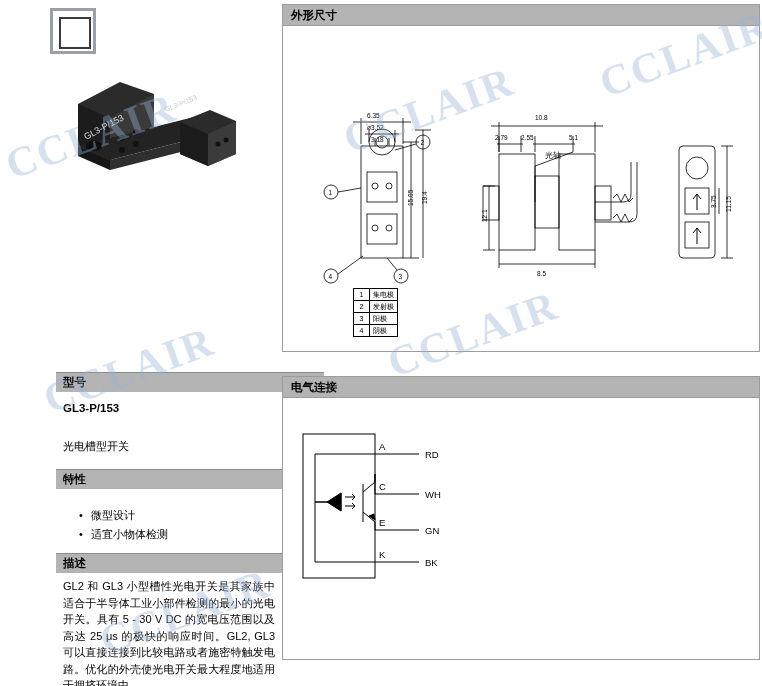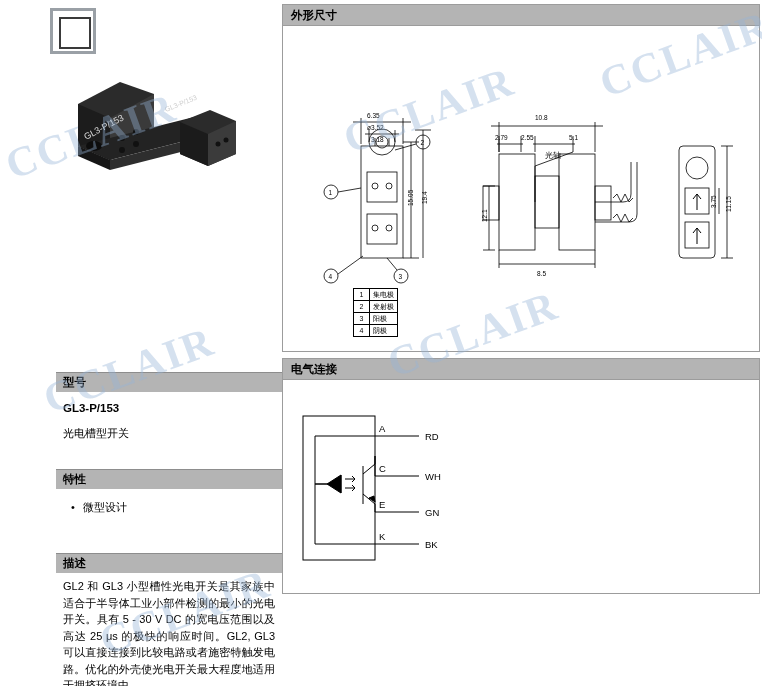--- a/index.html
+++ b/index.html
@@ -83,21 +83,21 @@
     font-size: 11px;
     line-height: 17px;
   }
   .model-code {
     font-weight: bold;
     font-size: 11.5px;
   }
   ul.feat {
     position: absolute;
     left: 63px;
-    margin: 4px;
+    margin: 12px;
     padding: 0 0 0 16px;
     width: 200px;
     font-size: 11px;
     line-height: 19px;
     list-style: none;
   }
   ul.feat li { position: relative; }
   ul.feat li:before {
     content: "\2022";
     position: absolute;
@@ -194,27 +194,28 @@
 
       <text x="28" y="72" transform="rotate(-28 28 72)" fill="#d8d8d8" font-family="Liberation Sans, sans-serif" font-size="9">GL3-P/153</text>
       <text x="108" y="44" transform="rotate(-22 108 44)" fill="#cfcfcf" font-family="Liberation Sans, sans-serif" font-size="7">GL3-P/153</text>
     </svg>
   </div>
 
   <div class="sec-head" style="top:372px;">
     <span>型号</span>
   </div>
   <div class="body-txt model-code" style="top:400px;">GL3-P/153</div>
-  <div class="body-txt" style="top:425px;">光电槽型开关</div>
+  <div class="body-txt" style="top:438px;">光电槽型开关</div>
 
   <div class="sec-head" style="top:469px;">
     <span>特性</span>
   </div>
   <ul class="feat" style="top:494px;">
     <li>微型设计</li>
+    <li>适宜小物体检测</li>
   </ul>
 
   <div class="sec-head" style="top:553px;">
     <span>描述</span>
   </div>
   <div class="desc-txt">GL2 和 GL3 小型槽性光电开关是其家族中适合于半导体工业小部件检测的最小的光电开关。具有 5 - 30 V DC 的宽电压范围以及高达 25 μs 的极快的响应时间。GL2, GL3 可以直接连接到比较电路或者施密特触发电路。优化的外壳使光电开关最大程度地适用于拥挤环境中。</div>
 </div>
 
 <div class="right-col">
 
@@ -354,21 +355,21 @@
         </tr>
         <tr>
           <td class="num">4</td>
           <td>阴极</td>
         </tr>
       </tbody>
         </table>
     </div>
   </div>
 
-  <div class="panel" style="top:358px; height:236px;">
+  <div class="panel" style="top:376px; height:284px;">
     <div class="panel-head">
       <span>电气连接</span>
     </div>
     <div class="panel-body" style="height:296px;">
       <svg width="476" height="296" viewBox="0 0 476 296">
         <g stroke="#000" fill="none" stroke-width="1">
 
           <rect x="20" y="36" width="72" height="144"></rect>
 
           <path d="M44 104 l14 -9 v18 z" fill="#000"></path>

